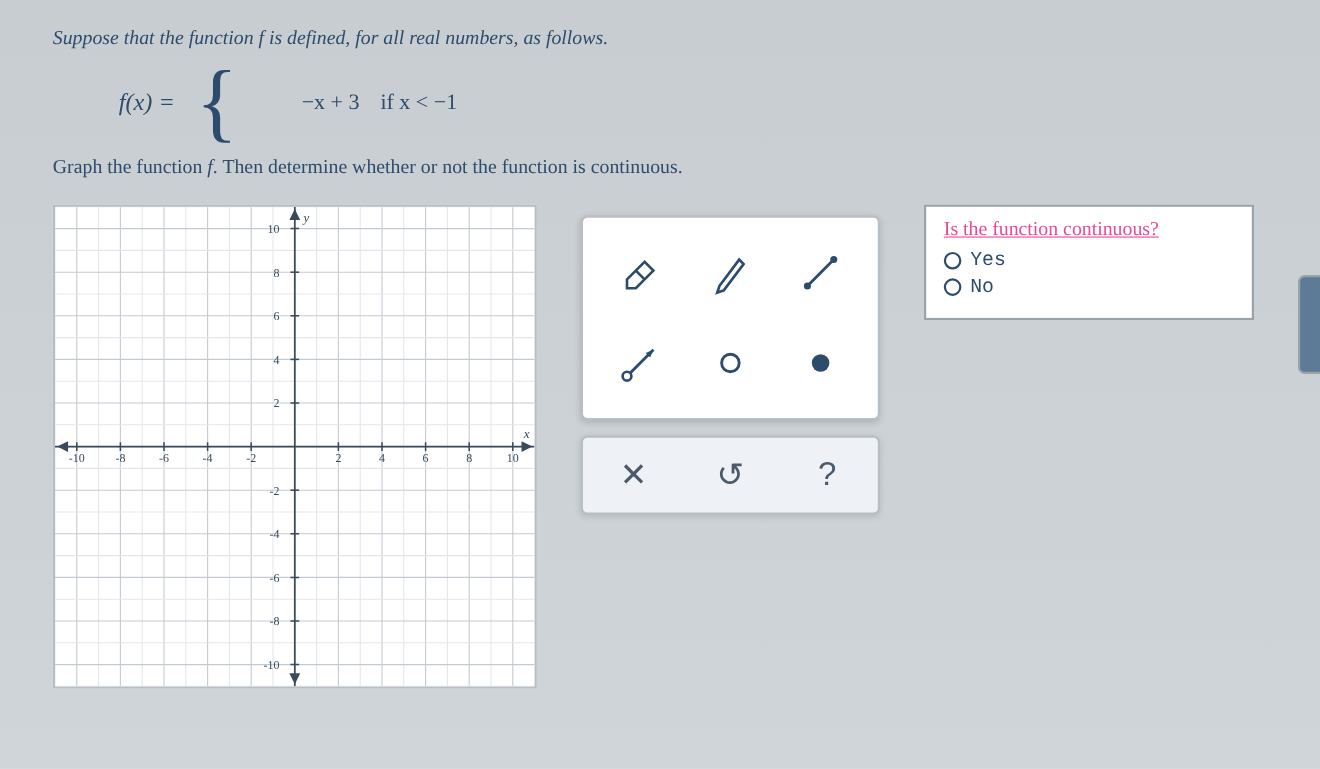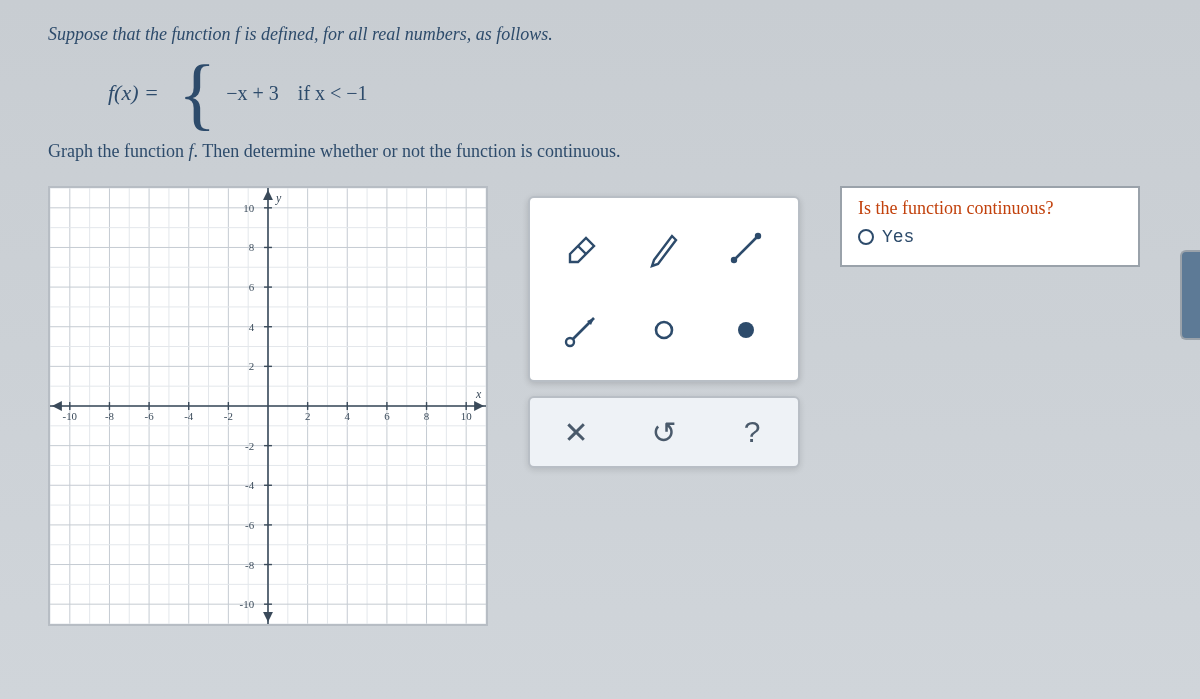--- a/index.html
+++ b/index.html
@@ -16,21 +16,21 @@
     .formula-row { display: flex; align-items: center; margin: 10px 0 20px 60px; }
     .fx { font-style: italic; font-size: 22px; margin-right: 19px; }
     .brace {
       font-size: 80px;
       line-height: 0.7;
       font-weight: 200;
       margin-right: 10px;
       font-family: serif;
     }
     .pieces { display: flex; flex-direction: column; gap: 14px; font-size: 20px; }
-    .piece { white-space: nowrap; }
+    .piece { white-space: nowrap; margin-left: 48px; }
     .piece .cond { margin-left: 14px; }
     .prompt2 { font-size: 18px; margin: 18px 0 24px 0; }
 
     .lower { display: flex; gap: 40px; align-items: flex-start; }
 
     
     .graph-wrap {
       width: 440px; height: 440px;
       background: #fff;
       border: 2px solid #b7bdc4;
@@ -76,21 +76,21 @@
     }
 
     
     .qbox {
       background: #fff;
       border: 2px solid #9aa2aa;
       padding: 10px 16px 14px 16px;
       min-width: 300px;
       margin-top: 0;
     }
-    .qbox .qtitle { font-size: 18px; color: #c2410c; margin-bottom: 8px; }
+    .qbox .qtitle { font-size: 18px; color: #ec4899; margin-bottom: 8px; text-decoration: underline; }
     .qbox .opt { display: flex; align-items: center; gap: 8px; margin: 4px 0; font-size: 18px; font-family: Liberation Mono, monospace; }
     .radio {
       width: 16px; height: 16px; border: 2px solid #2d4b6b; border-radius: 50%;
       display: inline-block;
     }
 
     .peek {
       position: absolute;
       right: 0;
       top: 250px;
@@ -277,16 +277,20 @@
       <div class="action-btn">?</div>
     </div>
   </div>
 
   <div class="qbox">
     <div class="qtitle">Is the function continuous?</div>
     <div class="opt">
       <span class="radio"></span>
       <span>Yes</span>
     </div>
+    <div class="opt">
+      <span class="radio"></span>
+      <span>No</span>
+    </div>
   </div>
 </div>
 
 <div class="peek"></div>
 
 </body></html>

